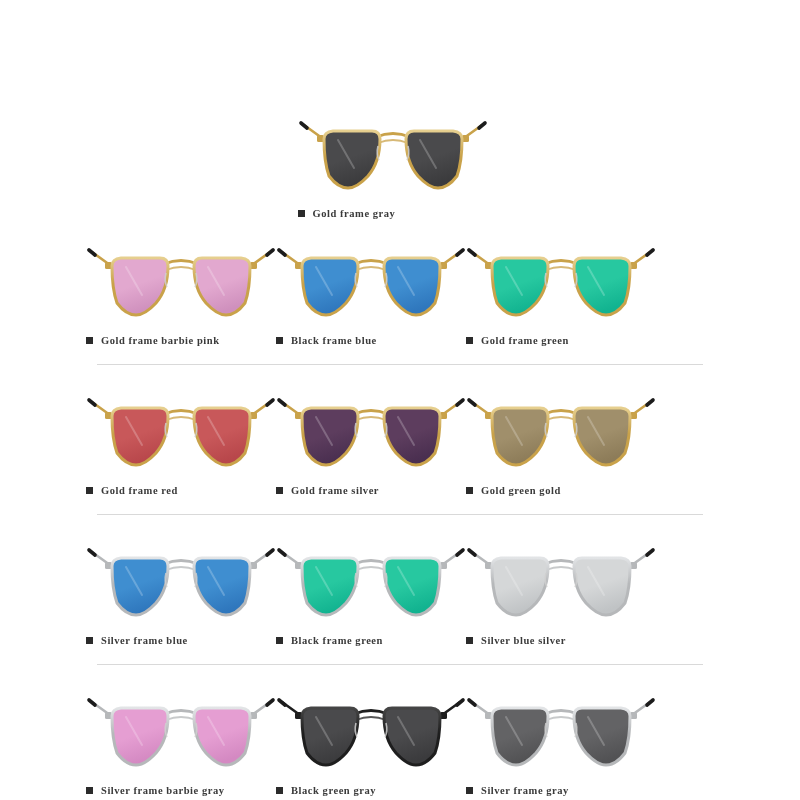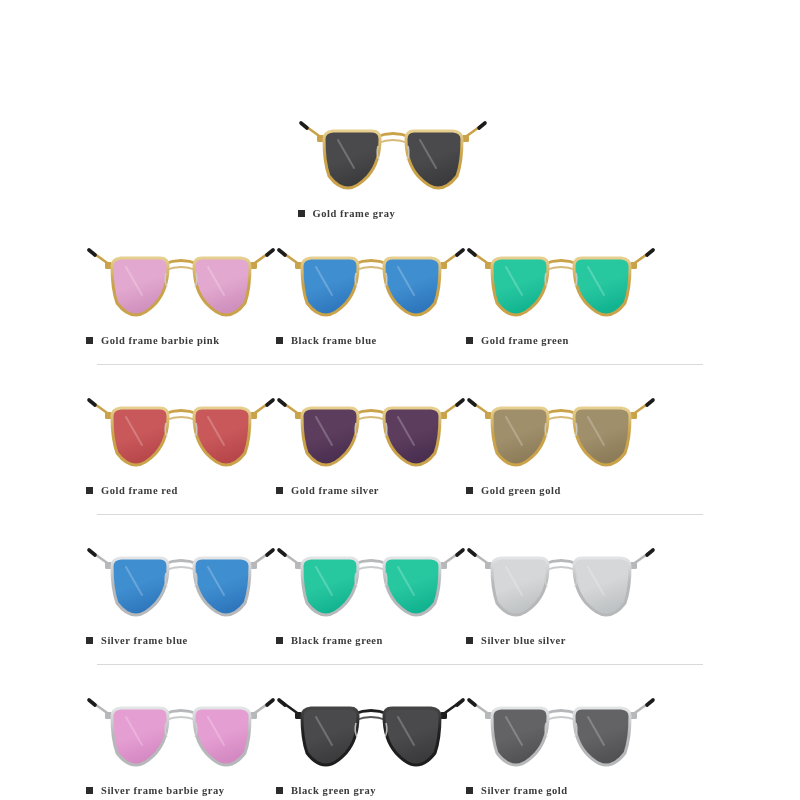--- a/index.html
+++ b/index.html
@@ -669,19 +669,19 @@
 
     <path d="M40 30 L56 58" stroke="#ffffff" stroke-width="2" opacity="0.22" stroke-linecap="round"></path>
     <path d="M122 30 L138 58" stroke="#ffffff" stroke-width="2" opacity="0.22" stroke-linecap="round"></path>
 
     <path d="M80 36 Q78 44 81 50" stroke="#cfcfcf" stroke-width="1.6" fill="none" opacity="0.85"></path>
     <path d="M110 36 Q112 44 109 50" stroke="#cfcfcf" stroke-width="1.6" fill="none" opacity="0.85"></path>
   </svg>
         </div>
         <div class="caption">
           <span class="bullet"></span>
-          <span class="caption-text">Silver frame gold</span>
+          <span class="caption-text">Silver frame gray</span>
         </div>
       </div>
     </div>
   <div class="gap-after-caption"></div>
 
 </div>
 
 </body></html>

